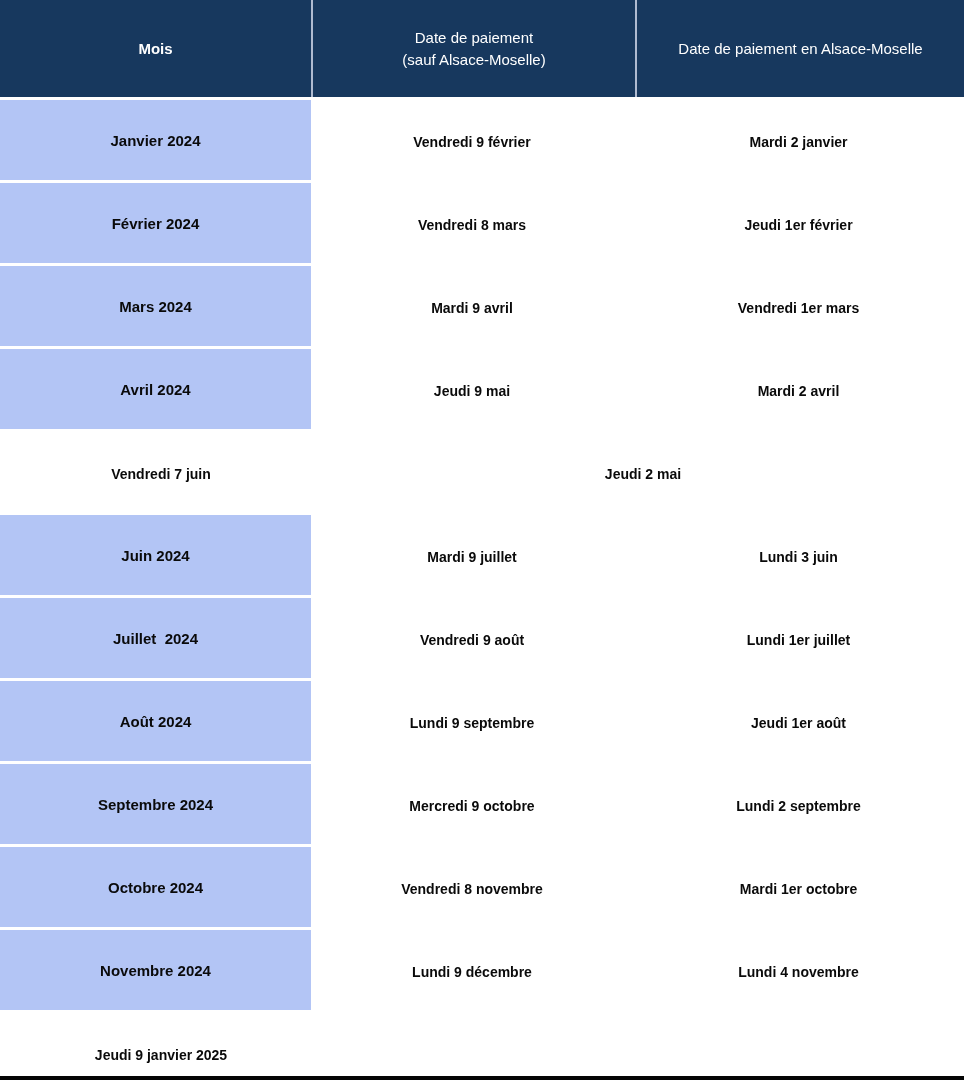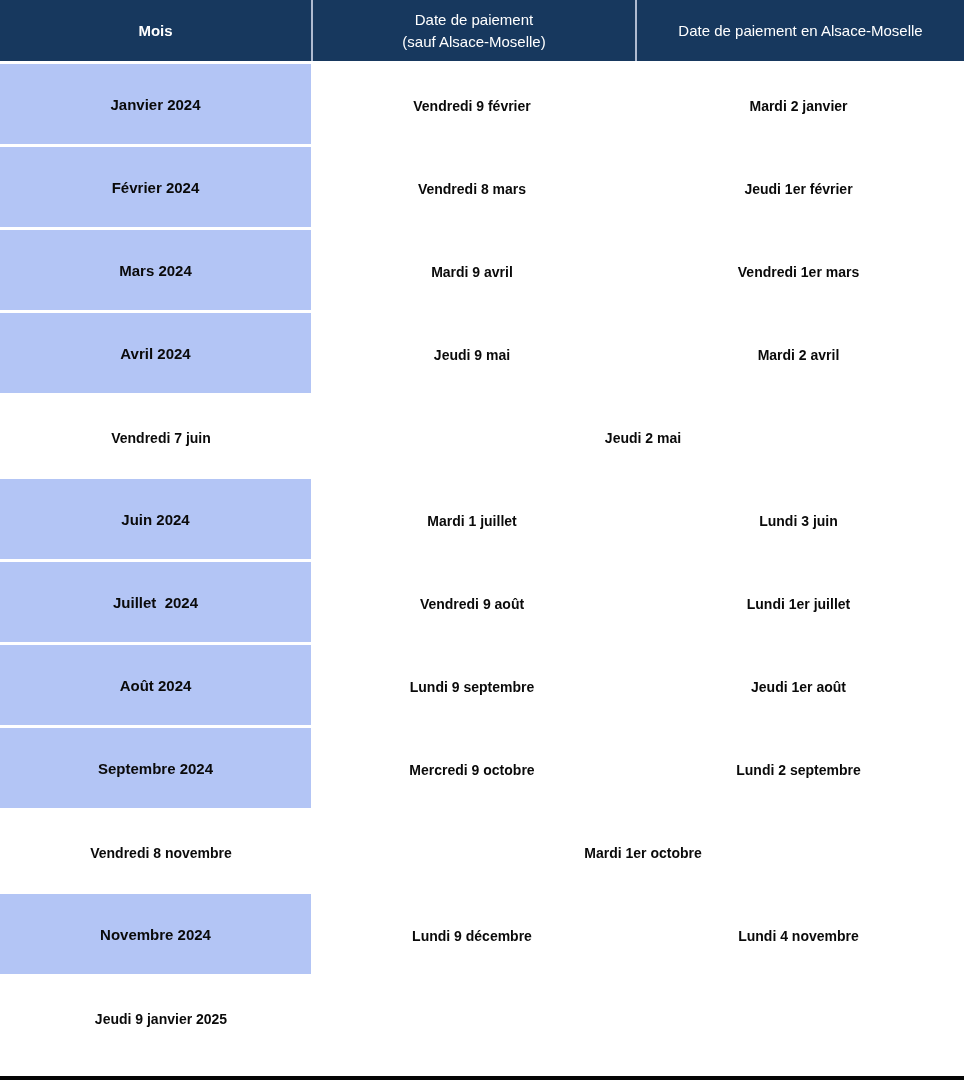--- a/index.html
+++ b/index.html
@@ -10,21 +10,21 @@
     position: relative;
     width: 964px;
     height: 1082px;
     background: #ffffff;
     overflow: hidden;
   }
 
   
   .header-row {
     display: flex;
-    height: 61px;
+    height: 97px;
     width: 100%;
   }
   .header-cell {
     background: #17385E;
     color: #ffffff;
     display: flex;
     align-items: center;
     justify-content: center;
     text-align: center;
     font-size: 15px;
@@ -152,21 +152,21 @@
         <div class="date-cell-inner">Vendredi 7 juin</div>
       </div>
       <div class="date-cell col-alsace">
         <div class="date-cell-inner">Jeudi 2 mai</div>
       </div>
     </div>
 
     <div class="data-row">
       <div class="month-cell">Juin 2024</div>
       <div class="date-cell col-pay">
-        <div class="date-cell-inner">Mardi 1 juillet</div>
+        <div class="date-cell-inner">Mardi 9 juillet</div>
       </div>
       <div class="date-cell col-alsace">
         <div class="date-cell-inner">Lundi 3 juin</div>
       </div>
     </div>
 
     <div class="data-row">
       <div class="month-cell">Juillet  2024</div>
       <div class="date-cell col-pay">
         <div class="date-cell-inner">Vendredi 9 août</div>
@@ -190,20 +190,21 @@
       <div class="month-cell">Septembre 2024</div>
       <div class="date-cell col-pay">
         <div class="date-cell-inner">Mercredi 9 octobre</div>
       </div>
       <div class="date-cell col-alsace">
         <div class="date-cell-inner">Lundi 2 septembre</div>
       </div>
     </div>
 
     <div class="data-row">
+      <div class="month-cell">Octobre 2024</div>
       <div class="date-cell col-pay">
         <div class="date-cell-inner">Vendredi 8 novembre</div>
       </div>
       <div class="date-cell col-alsace">
         <div class="date-cell-inner">Mardi 1er octobre</div>
       </div>
     </div>
 
     <div class="data-row">
       <div class="month-cell">Novembre 2024</div>

